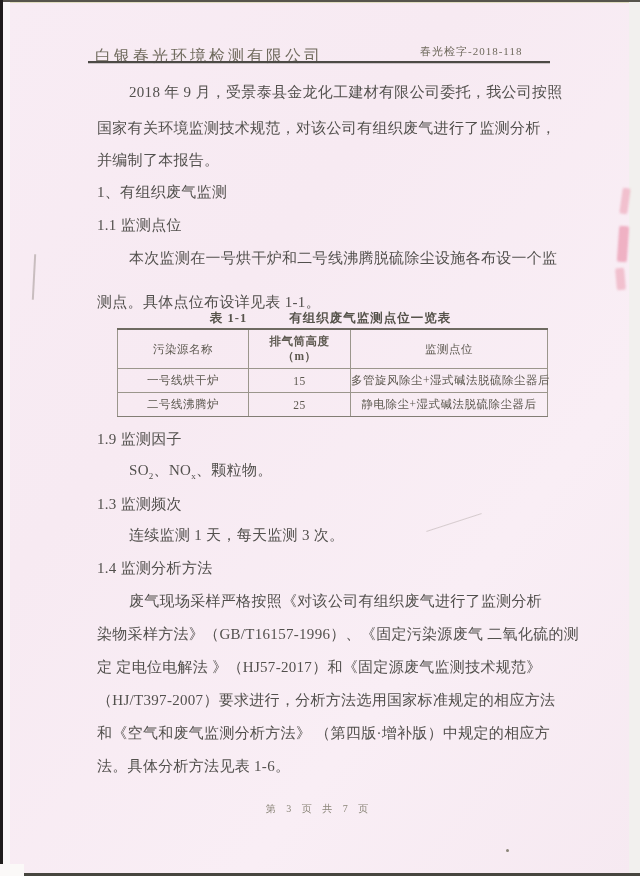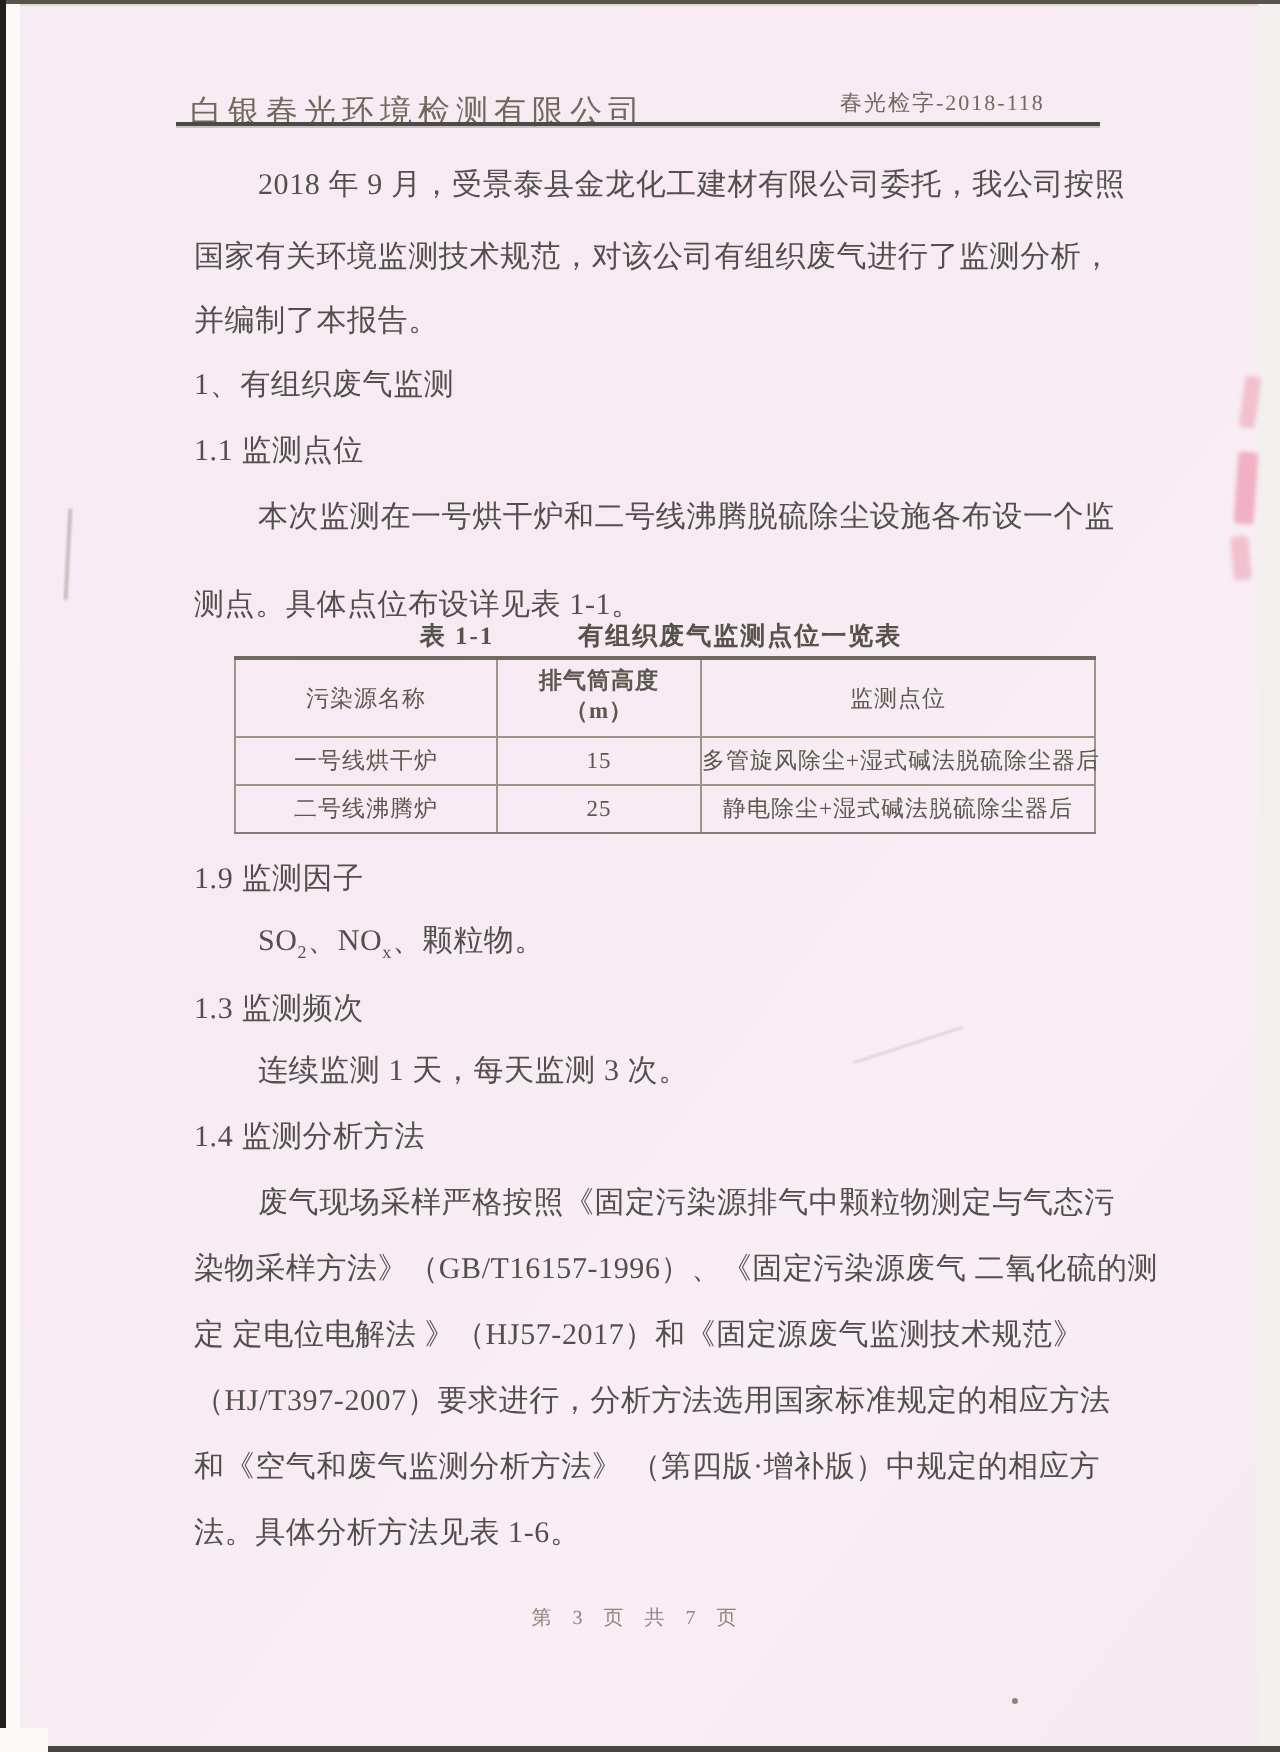--- a/index.html
+++ b/index.html
@@ -106,21 +106,21 @@
 
   <div class="bline" style="top:430px">1.9 监测因子</div>
   <div class="bline ind factors" style="top:461px">
     <span>SO</span><sub>2</sub><span>、NO</span><sub>x</sub><span>、颗粒物。</span>
   </div>
 
   <div class="bline" style="top:495px">1.3 监测频次</div>
   <div class="bline ind" style="top:526px">连续监测 1 天，每天监测 3 次。</div>
 
   <div class="bline" style="top:559px">1.4 监测分析方法</div>
-  <div class="bline ind" style="top:592px">废气现场采样严格按照《固定污染源排气中颗粒物测定与气态污</div>
+  <div class="bline ind" style="top:592px">废气现场采样严格按照《对该公司有组织废气进行了监测分析</div>
   <div class="bline" style="top:625px">染物采样方法》（GB/T16157-1996）、《固定污染源废气 二氧化硫的测</div>
   <div class="bline" style="top:658px">定 定电位电解法 》（HJ57-2017）和《固定源废气监测技术规范》</div>
   <div class="bline" style="top:691px">（HJ/T397-2007）要求进行，分析方法选用国家标准规定的相应方法</div>
   <div class="bline" style="top:724px">和《空气和废气监测分析方法》 （第四版·增补版）中规定的相应方</div>
   <div class="bline" style="top:757px">法。具体分析方法见表 1-6。</div>
 
   <div class="footer-page">第 3 页 共 7 页</div>
 
 </div>
 

